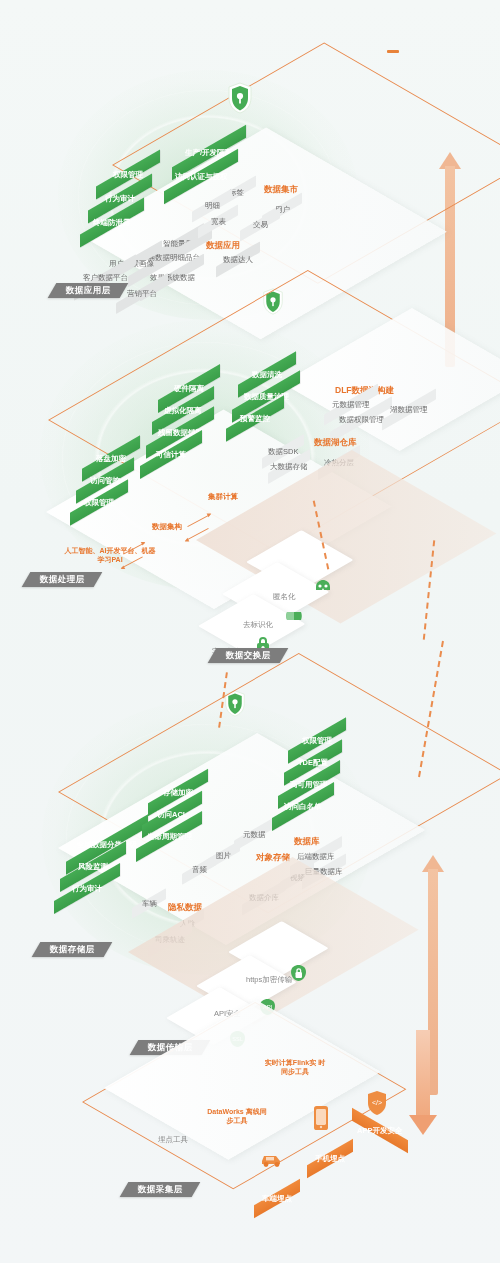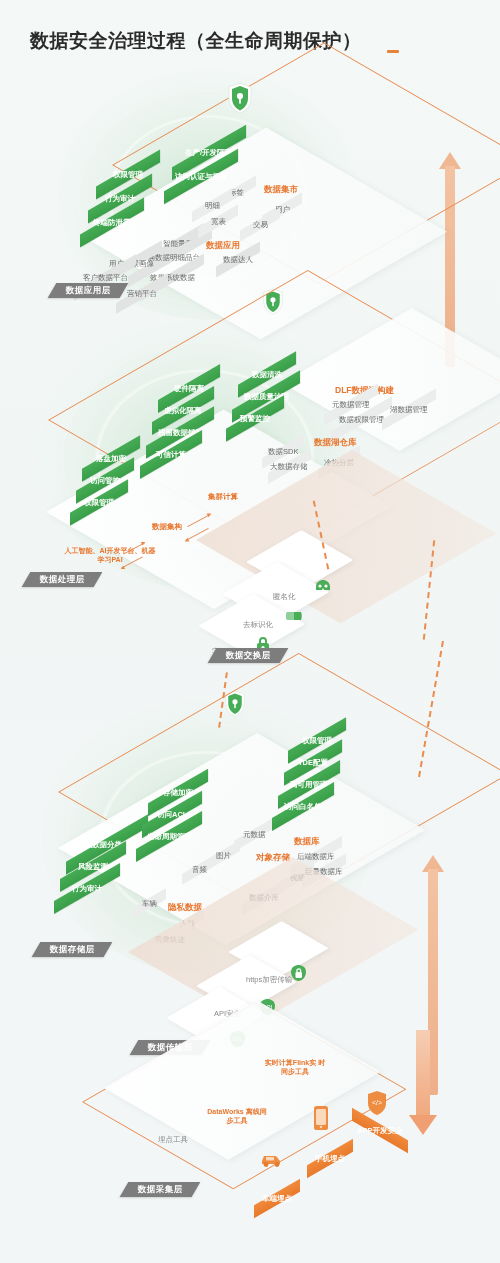--- a/index.html
+++ b/index.html
@@ -147,21 +147,20 @@
   }
   .otag span{ display:block; transform:skewY(30deg); }
   .otag.r { transform:skewY(30deg); }
   .otag.r span{ transform:skewY(-30deg); }
 </style>
 </head>
 <body>
 
 <div class="stage">
 
-  <div class="title">数据安全治理过程（全生命周期保护）</div>
   <div class="title-dash"></div>
 
   <div class="varrow up" style="left:450px;top:152px;height:215px;">
     <div class="head"></div>
       <div class="shaft"></div>
   </div>
   <div class="varrow up" style="left:433px;top:855px;height:240px;">
     <div class="head"></div>
       <div class="shaft"></div>
   </div>

